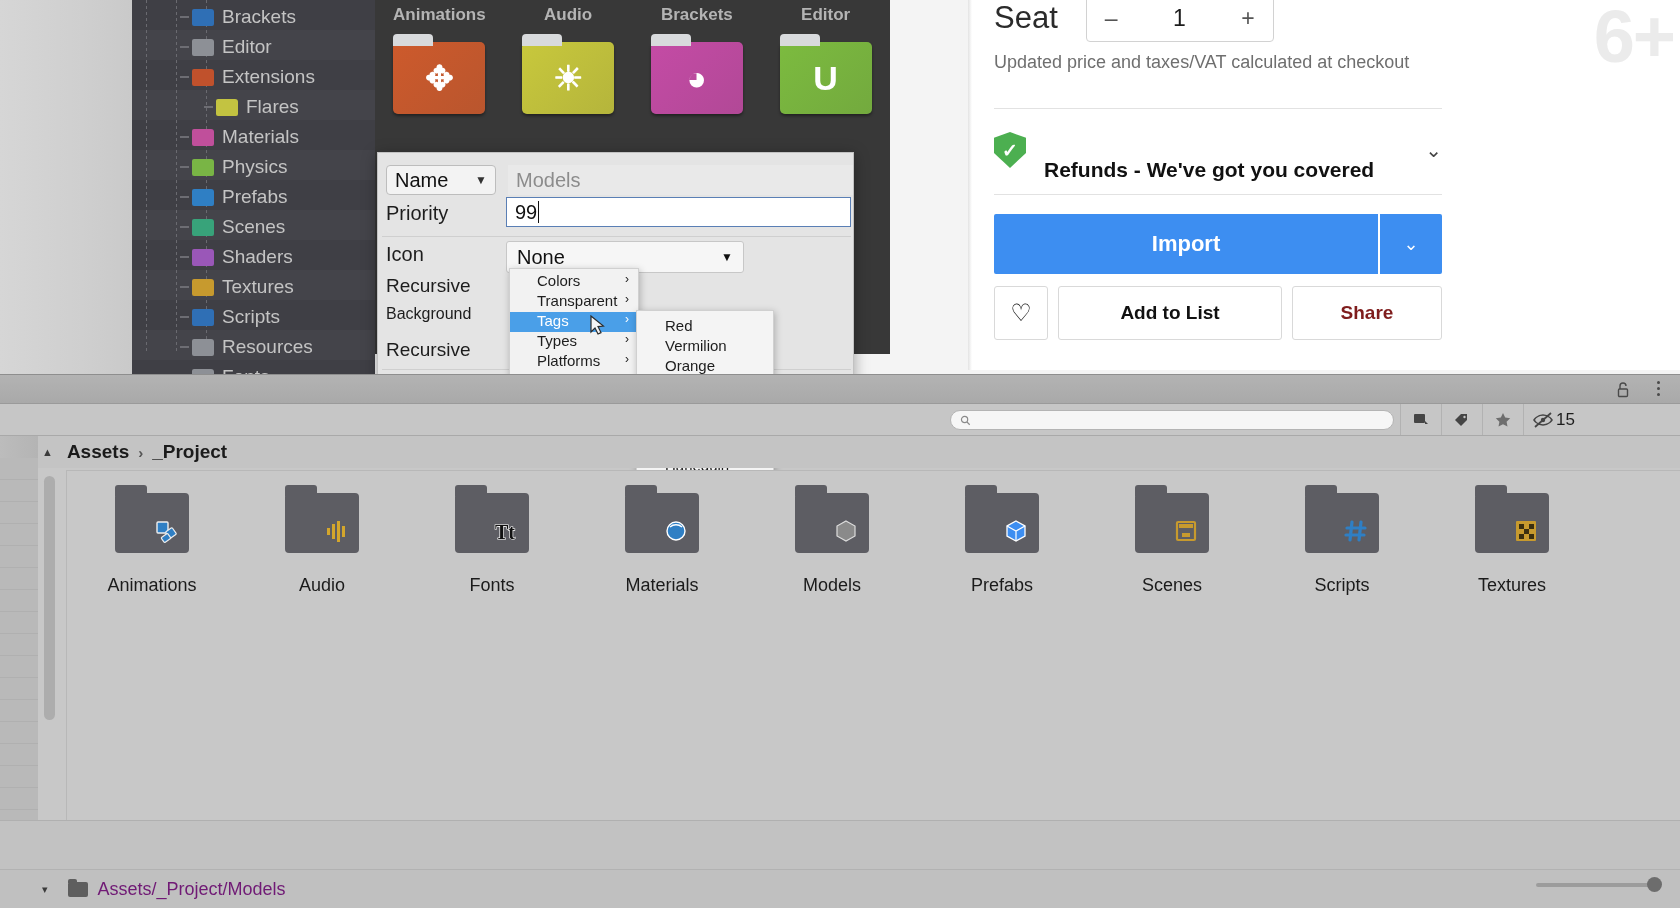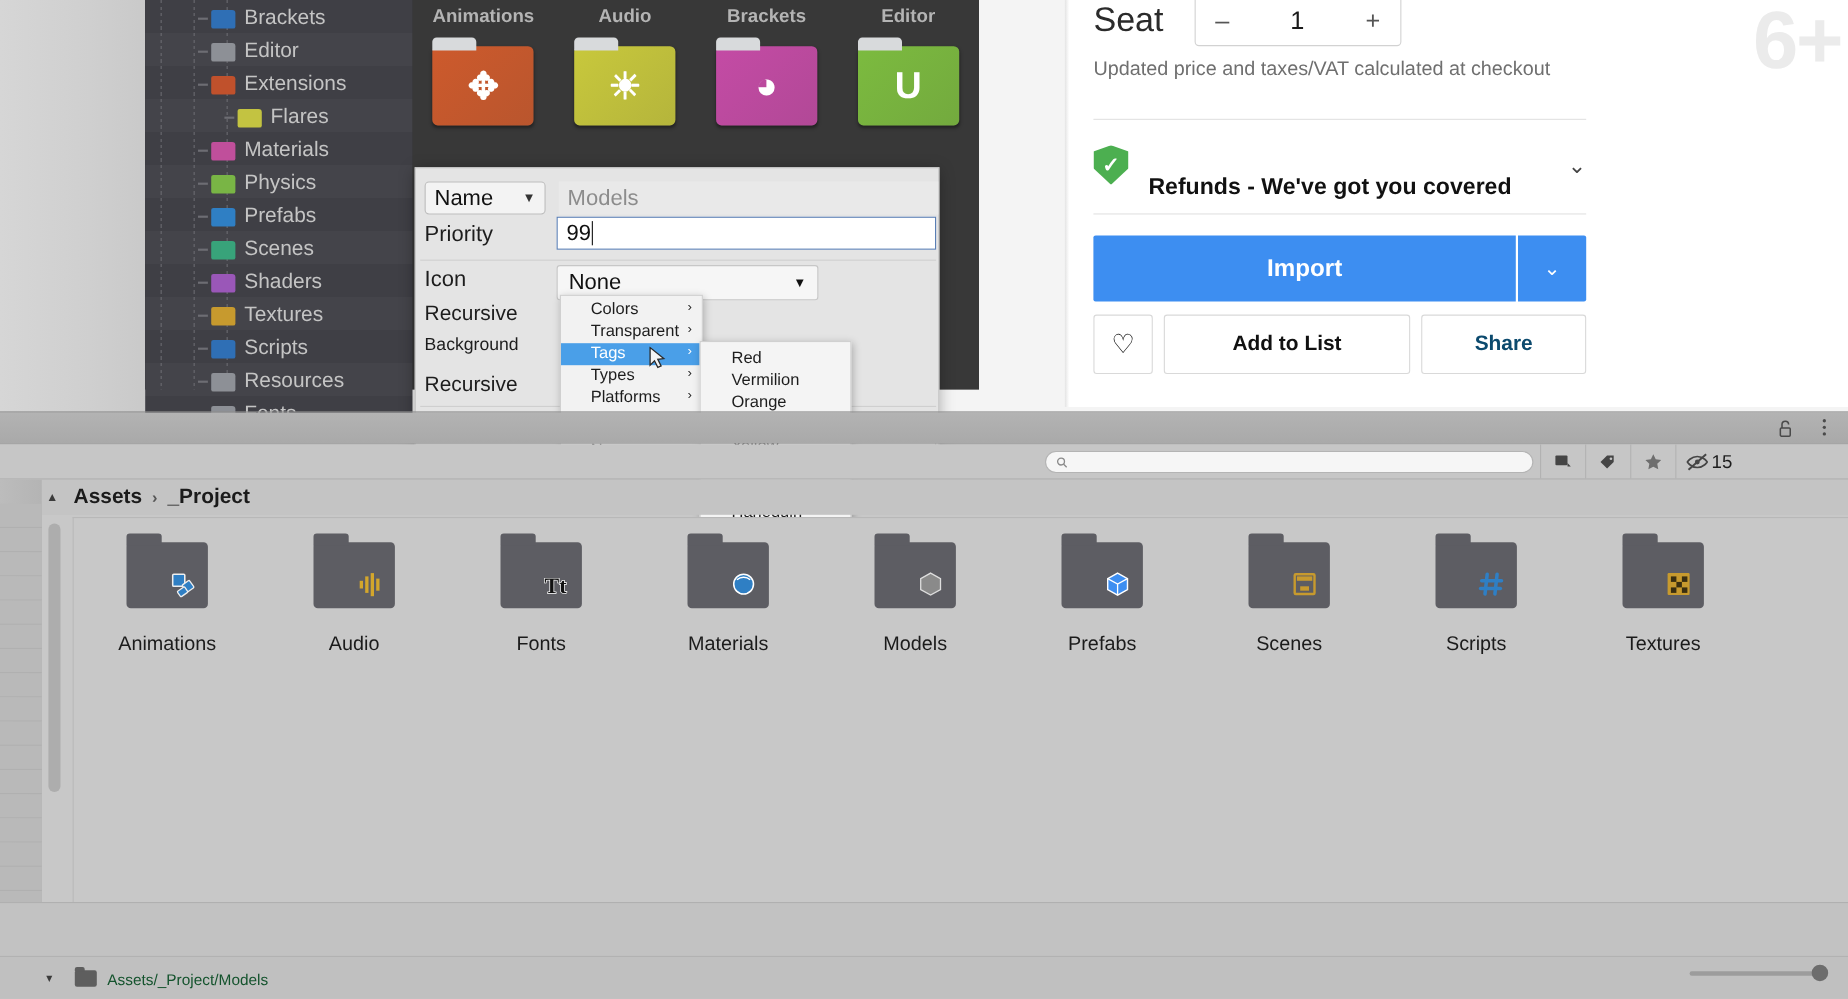--- a/index.html
+++ b/index.html
@@ -72,21 +72,21 @@
   .heart-btn{
     width:54px;border:1px solid #d9d9d9;background:#fff;border-radius:3px;
     display:flex;align-items:center;justify-content:center;font-size:24px;color:#111;
   }
   .list-btn{
     flex:1;border:1px solid #d9d9d9;background:#fff;border-radius:3px;
     display:flex;align-items:center;justify-content:center;font-size:19px;font-weight:bold;color:#111;
   }
   .share-btn{
     width:150px;border:1px solid #d9d9d9;background:#fff;border-radius:3px;
-    display:flex;align-items:center;justify-content:center;font-size:19px;font-weight:bold;color:#0c4a6e;
+    display:flex;align-items:center;justify-content:center;font-size:19px;font-weight:bold;color:#7f1d1d;
   }
 
   
   .unity-dark {
     position:absolute; left:132px; top:0; width:758px; height:354px;
     background:#383838;
   }
   .dark-tree {
     position:absolute; left:0; top:0; width:243px; height:354px; background:#3b3b40;
   }
@@ -273,21 +273,21 @@
   }
   .status-row{
     position:absolute;left:0;top:48px;width:1680px;height:40px;background:#c0c0c0;
     display:flex;align-items:center;border-top:1px solid #b2b2b2;
   }
   .status-tri{margin-left:42px;font-size:11px;color:#3b3b3b;}
   .status-fold{
     margin-left:20px;width:20px;height:15px;background:#5e5e5e;border-radius:2px;position:relative;
   }
   .status-fold::before{content:'';position:absolute;left:0;top:-3px;width:9px;height:4px;background:#5e5e5e;border-radius:2px 2px 0 0;}
-  .status-text{margin-left:10px;font-size:14px;color:#14532d;}
+  .status-text{margin-left:10px;font-size:18px;color:#701a75;}
   .zoom-slider{position:absolute;right:24px;top:62px;width:120px;height:4px;background:#9c9c9c;border-radius:2px;}
   .zoom-knob{position:absolute;right:18px;top:56px;width:15px;height:15px;border-radius:50%;background:#6d6d6d;}
 
   svg{display:block;}
 </style>
 </head>
 <body>
 
 <div id="root">
 

